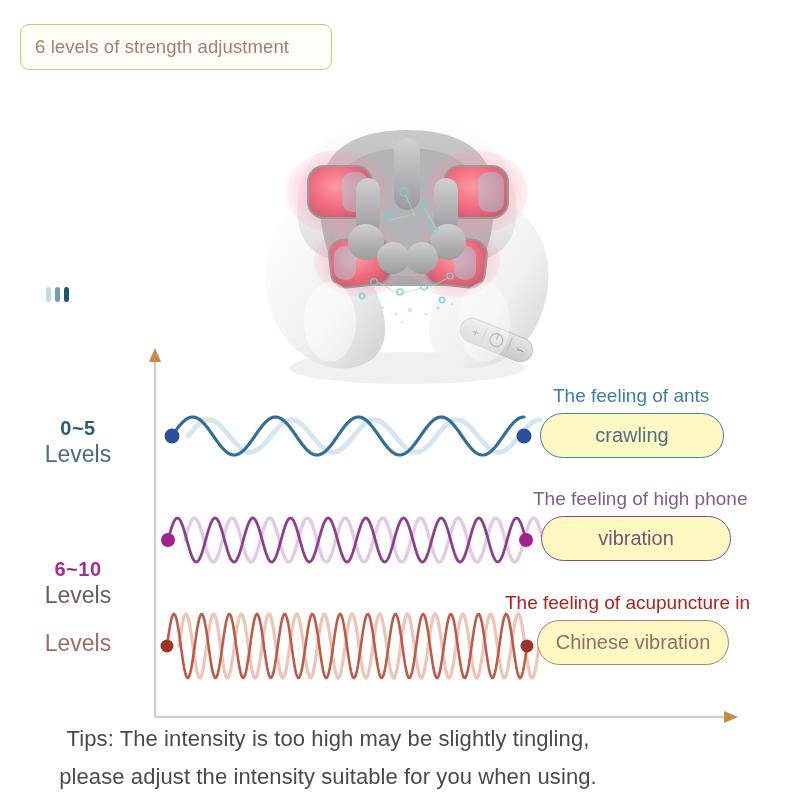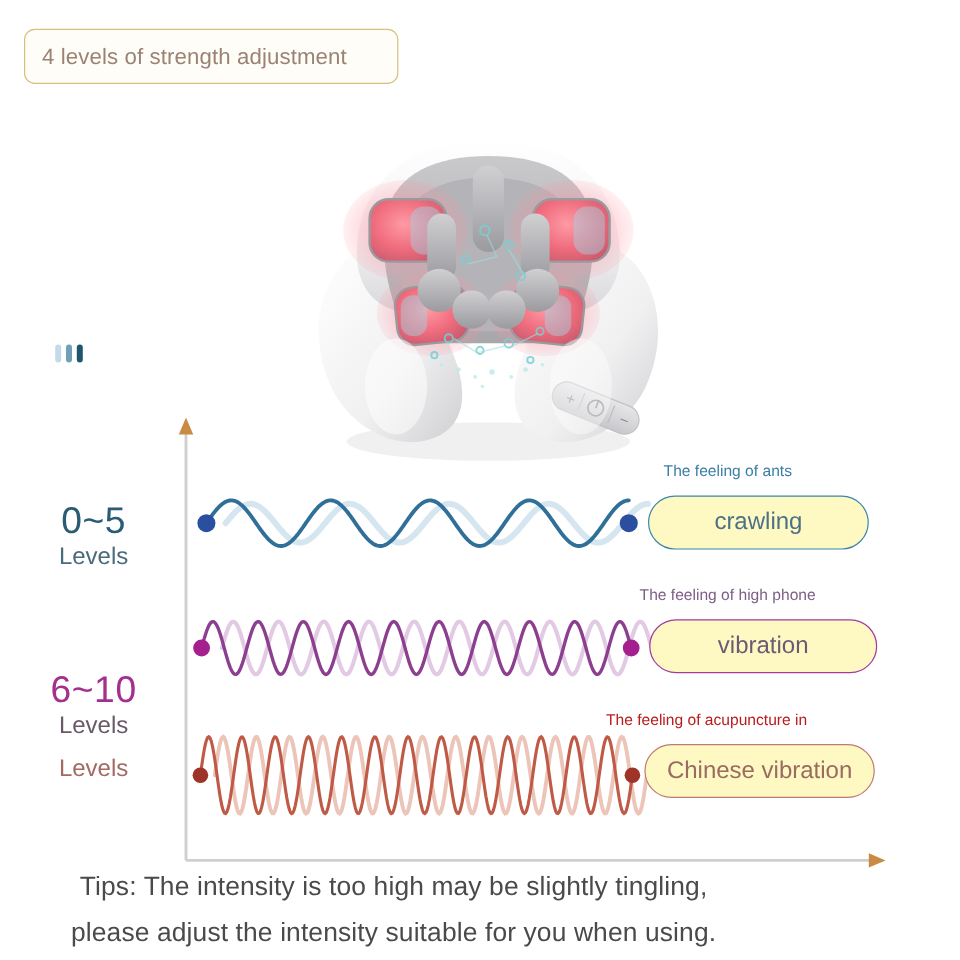--- a/index.html
+++ b/index.html
@@ -83,48 +83,48 @@
   }
 
   
   .level-label {
     position: absolute;
     width: 128px;
     text-align: center;
     line-height: 1.05;
   }
   .level-label .range {
-    font-size: 31px;
-    font-weight: normal;
+    font-size: 20px;
+    font-weight: bold;
     display: block;
     letter-spacing: .5px;
   }
   .level-label .unit {
-    font-size: 20px;
+    font-size: 23px;
     display: block;
     margin-top: 3px;
   }
   #level-label-0 { left: 14px; top: 418px; }
   #level-label-0 .range { color: #2a5c75; }
   #level-label-0 .unit  { color: #4a6b7b; }
   #level-label-1 { left: 14px; top: 519px; }
   #level-label-1 .range { color: #a32f8f; margin-top: 40px; }
   #level-label-1 .unit  { color: #6a5a68; }
   #level-label-2 { left: 14px; top: 628px; }
   #level-label-2 .range { color: #c4453c; }
   #level-label-2 .unit  { color: #a36a62; }
 
   
   .callout { position: absolute; }
   .callout .caption {
     position: absolute;
     left: 0;
     top: 0;
     white-space: nowrap;
-    font-size: 13px;
+    font-size: 19px;
   }
   .callout .pill {
     position: absolute;
     box-sizing: border-box;
     border-radius: 999px;
     background: #fef9c3;
     display: flex;
     align-items: center;
     justify-content: center;
     border-width: 1.7px;
@@ -167,21 +167,21 @@
     line-height: 1.72;
     letter-spacing: .1px;
   }
 </style>
 </head>
 <body>
 
 <div id="page">
 
   <div id="title-badge">
-    <span class="title-text">4 levels of strength adjustment</span>
+    <span class="title-text">6 levels of strength adjustment</span>
   </div>
 
   <div id="product">
     <svg width="338" height="290" viewBox="0 0 338 290" xmlns="http://www.w3.org/2000/svg">
       <defs>
         <linearGradient id="shellG" x1="0" y1="0" x2="0" y2="1">
           <stop offset="0%" stop-color="#ffffff"></stop>
           <stop offset="55%" stop-color="#f3f3f4"></stop>
           <stop offset="100%" stop-color="#d9d9dc"></stop>
         </linearGradient>

